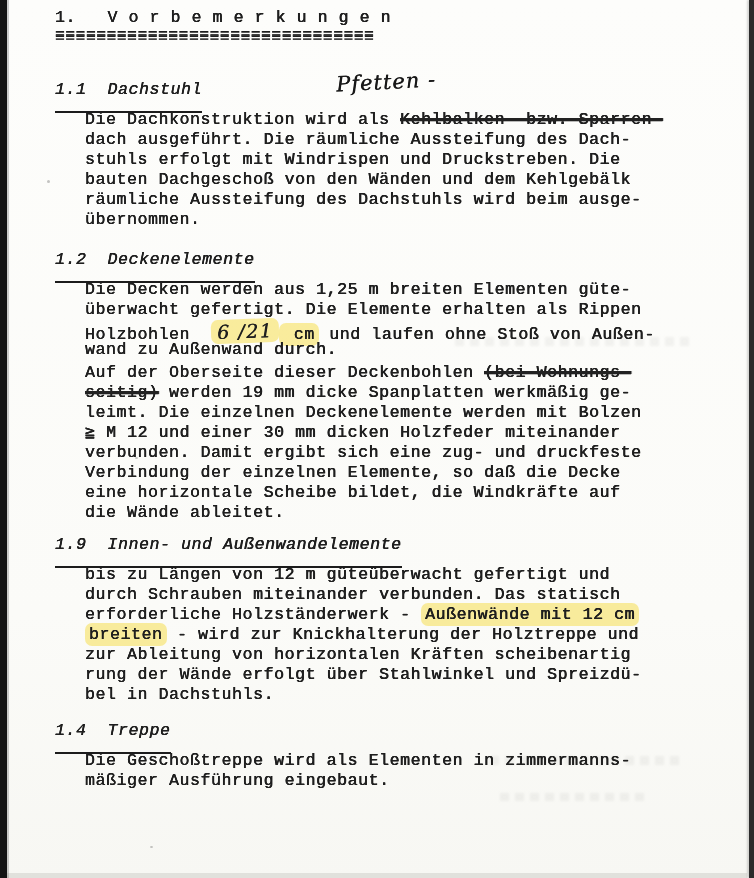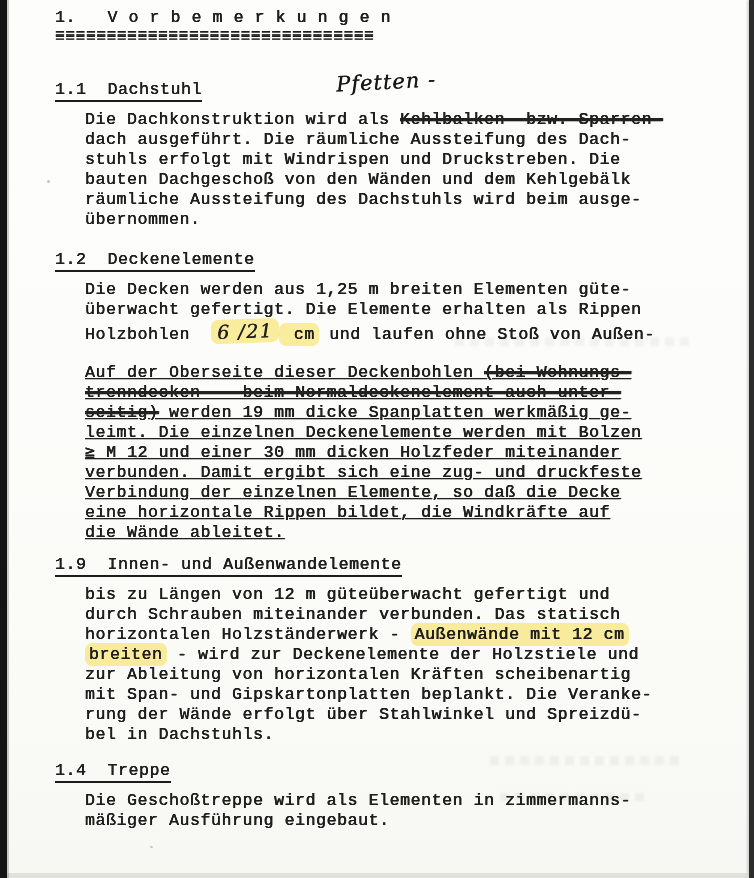--- a/index.html
+++ b/index.html
@@ -21,23 +21,23 @@
   .edge-bottom{position:absolute;left:7px;bottom:0;width:740px;height:5px;background:rgba(150,150,140,0.22);}
   .title-line{margin:8px 0 0 55px;height:20px;line-height:20px;white-space:pre;}
   .title-underline{margin-left:55px;height:20px;line-height:16px;white-space:pre;font-weight:bold;
     text-shadow:0 2.5px 0 rgba(30,30,30,0.85);letter-spacing:0.4px;}
   #sections .section{position:relative;}
   #sections .section:nth-child(1){margin-top:32px;}
   #sections .section:nth-child(2){margin-top:20px;}
   #sections .section:nth-child(3){margin-top:12px;}
   #sections .section:nth-child(4){margin-top:16px;}
   .heading{margin-left:55px;margin-bottom:7px;height:23px;}
-  .heading-text{display:inline-block;white-space:pre;border-bottom:2px solid #1c1c1c;padding-bottom:1px;}
+  .heading-text{display:inline-block;white-space:pre;border-bottom:2px solid #1c1c1c;padding-bottom:12px;font-style:italic;}
   .para{margin-left:85px;}
-  .para + .para{margin-top:23px;text-decoration:underline;}
+  .para + .para{margin-top:3px;}
   .line{height:20px;line-height:20px;white-space:pre;}
   .r-n{}
   .r-st{text-decoration:line-through;text-decoration-thickness:2.5px;text-decoration-color:#222;}
   .r-hl{background:rgba(245,222,80,0.55);border-radius:7px;padding:2px 4px;}
   .r-hw{
     background:rgba(245,222,80,0.55);border-radius:7px;padding:2px 6px;
     font-family:"DejaVu Serif",serif;font-style:italic;font-size:19px;
     letter-spacing:1.5px;display:inline-block;transform:rotate(-2deg) translateY(-1px);
     text-shadow:0.4px 0 0 currentColor;
   }
@@ -84,42 +84,41 @@
           <div class="line"><span class="r-n">räumliche Aussteifung des Dachstuhls wird beim ausge-</span></div>
           <div class="line"><span class="r-n">übernommen.</span></div>
         </div>
       </div>
       <div class="section">
         <div class="heading"><span class="heading-text">1.2  Deckenelemente</span></div>
         <div class="para">
           <div class="line"><span class="r-n">Die Decken werden aus 1,25 m breiten Elementen güte-</span></div>
           <div class="line"><span class="r-n">überwacht gefertigt. Die Elemente erhalten als Rippen</span></div>
           <div class="line"><span class="r-n">Holzbohlen  </span><span class="r-hw">6 /21</span><span class="r-hl"> cm</span><span class="r-n"> und laufen ohne Stoß von Außen-</span></div>
+          <div class="line"><span class="r-n">wand zu Außenwand durch.</span></div>
         </div>
         <div class="para">
           <div class="line"><span class="r-n">Auf der Oberseite dieser Deckenbohlen </span><span class="r-st">(bei Wohnungs-</span></div>
-          <div class="line"><span class="r-st">trenndecken -- beim Normaldeckenelement auch unter-</span></div>
           <div class="line"><span class="r-st">seitig)</span><span class="r-n"> werden 19 mm dicke Spanplatten werkmäßig ge-</span></div>
           <div class="line"><span class="r-n">leimt. Die einzelnen Deckenelemente werden mit Bolzen</span></div>
           <div class="line"><span class="r-n">≧ M 12 und einer 30 mm dicken Holzfeder miteinander</span></div>
           <div class="line"><span class="r-n">verbunden. Damit ergibt sich eine zug- und druckfeste</span></div>
           <div class="line"><span class="r-n">Verbindung der einzelnen Elemente, so daß die Decke</span></div>
-          <div class="line"><span class="r-n">eine horizontale Rippen bildet, die Windkräfte auf</span></div>
+          <div class="line"><span class="r-n">eine horizontale Scheibe bildet, die Windkräfte auf</span></div>
           <div class="line"><span class="r-n">die Wände ableitet.</span></div>
         </div>
       </div>
       <div class="section">
         <div class="heading"><span class="heading-text">1.9  Innen- und Außenwandelemente</span></div>
         <div class="para">
           <div class="line"><span class="r-n">bis zu Längen von 12 m güteüberwacht gefertigt und</span></div>
           <div class="line"><span class="r-n">durch Schrauben miteinander verbunden. Das statisch</span></div>
-          <div class="line"><span class="r-n">horizontalen Holzständerwerk - </span><span class="r-hl">Außenwände mit 12 cm</span></div>
-          <div class="line"><span class="r-hl">breiten</span><span class="r-n"> - wird zur Deckenelemente der Holzstiele und</span></div>
+          <div class="line"><span class="r-n">erforderliche Holzständerwerk - </span><span class="r-hl">Außenwände mit 12 cm</span></div>
+          <div class="line"><span class="r-hl">breiten</span><span class="r-n"> - wird zur Knickhalterung der Holztreppe und</span></div>
           <div class="line"><span class="r-n">zur Ableitung von horizontalen Kräften scheibenartig</span></div>
-          <div class="line"><span class="r-n">mit Span- und Gipskartonplatten beplankt. Die Veranke-</span></div>
           <div class="line"><span class="r-n">rung der Wände erfolgt über Stahlwinkel und Spreizdü-</span></div>
           <div class="line"><span class="r-n">bel in Dachstuhls.</span></div>
         </div>
       </div>
       <div class="section">
         <div class="heading"><span class="heading-text">1.4  Treppe</span></div>
         <div class="para">
           <div class="line"><span class="r-n">Die Geschoßtreppe wird als Elementen in zimmermanns-</span></div>
           <div class="line"><span class="r-n">mäßiger Ausführung eingebaut.</span></div>
         </div>

